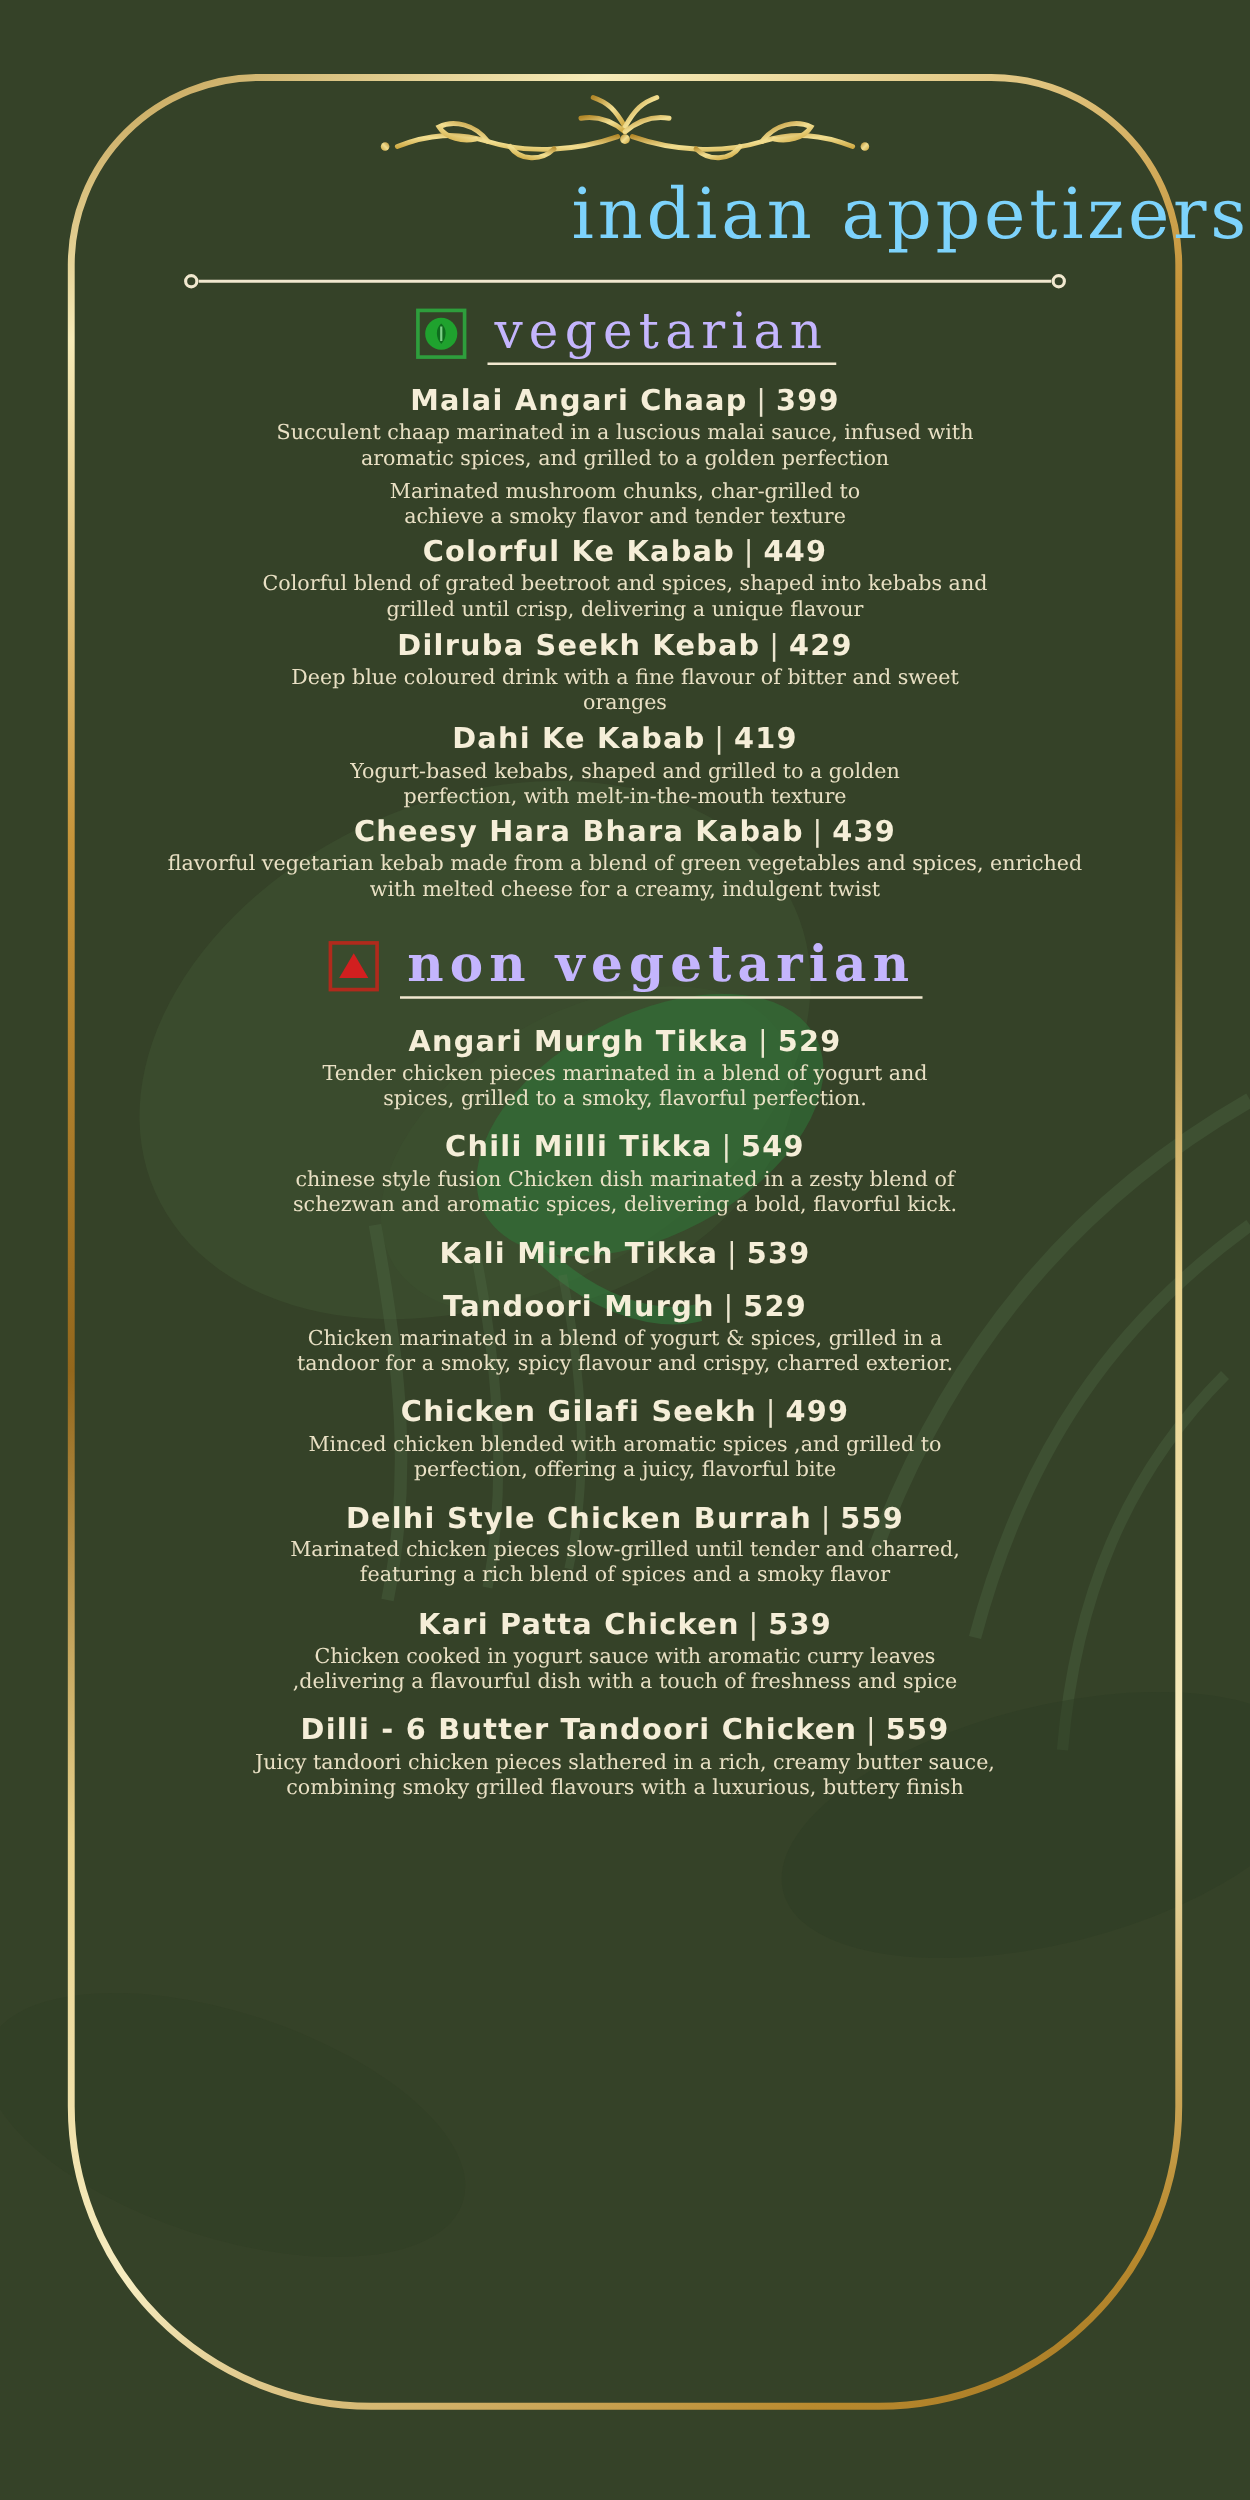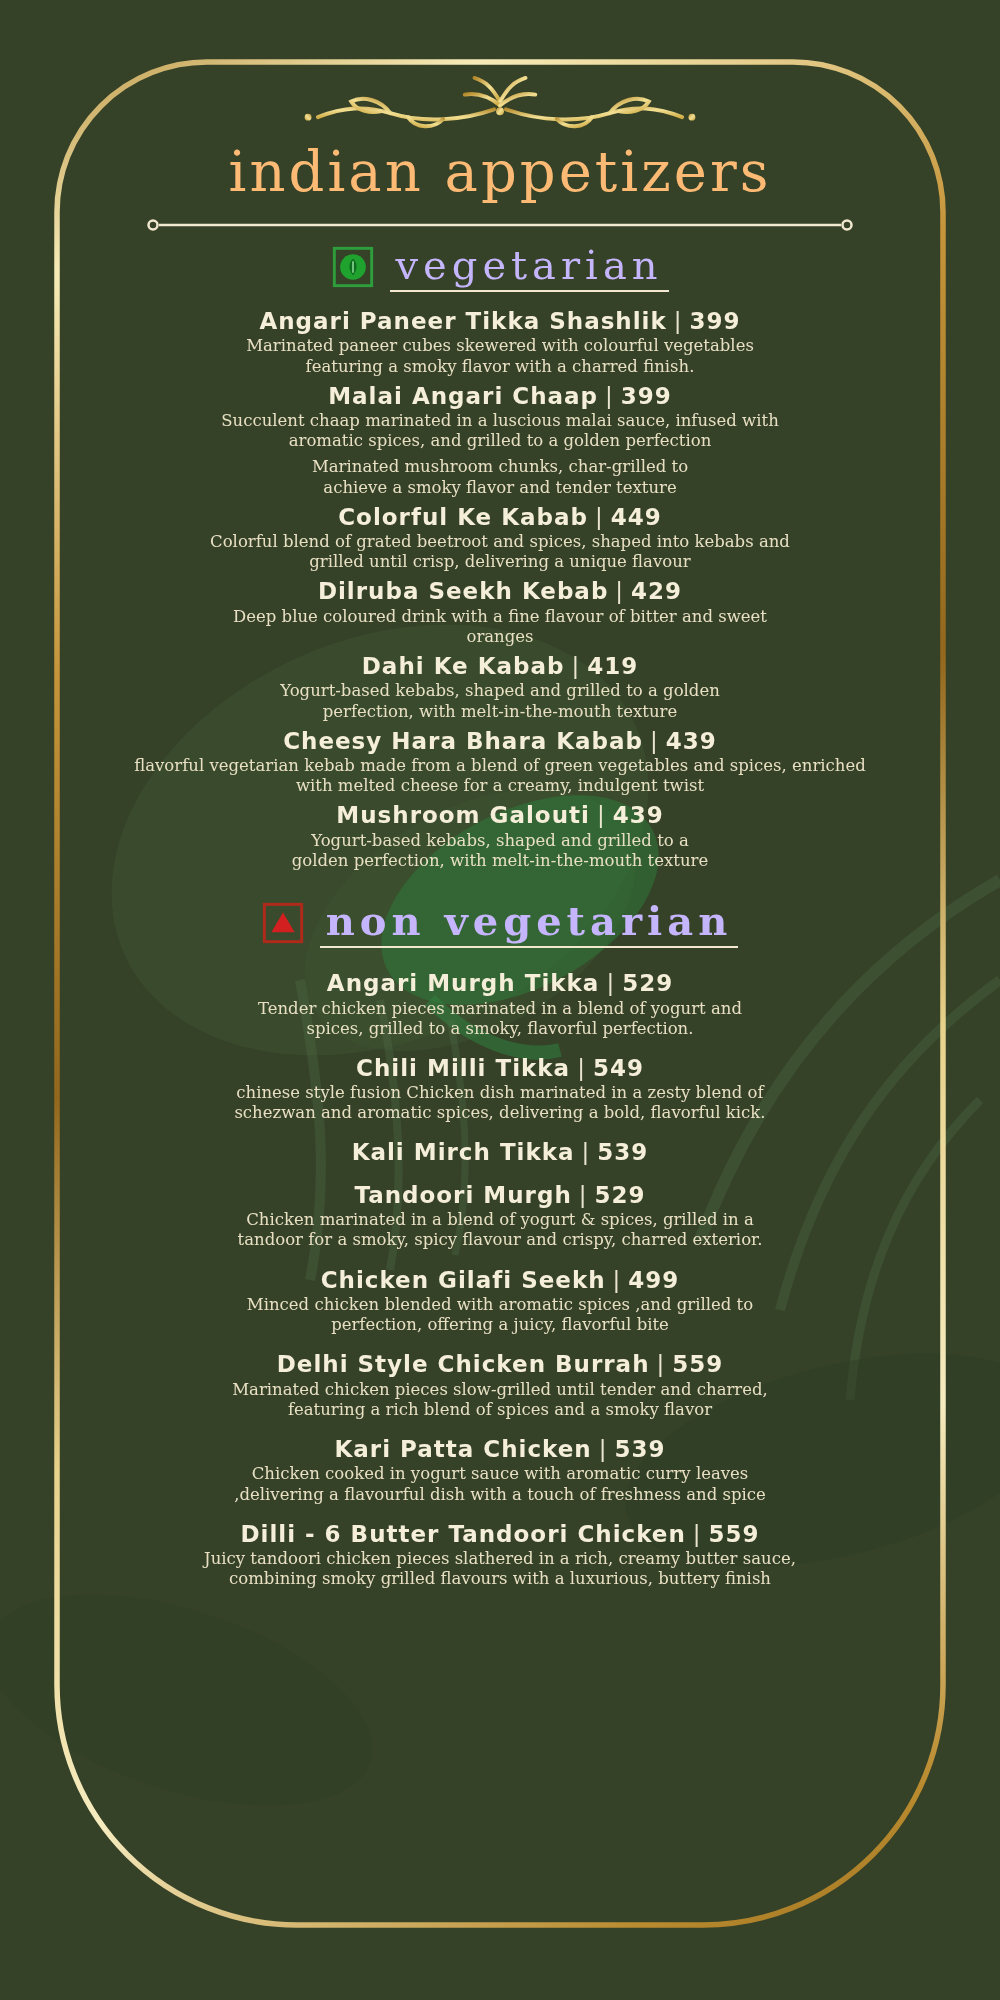--- a/index.html
+++ b/index.html
@@ -22,21 +22,22 @@
     color:#f1e8cf;
     padding-top:66px;
   }
   .ornament{width:470px;margin:0 auto;}
   .title{
     margin:4px 0 12px 0;
     font-family:"DejaVu Serif", serif;
     font-weight:400;
     font-size:56px;
     letter-spacing:3px;
-    color:#fdba74;
+    color:#7dd3fc;
+    text-align:right;
   }
   .title-divider{width:710px;margin:10px auto 8px;}
 
   .section-heading{
     display:flex;align-items:center;justify-content:center;
     gap:16px;margin:6px 0 16px 0;
   }
   .section--nonveg .section-heading{margin-top:26px;margin-bottom:22px;font-weight:bold;}
   .section-icon{width:42px;height:42px;flex:0 0 auto;}
   .section-label{
@@ -159,27 +160,20 @@
         <svg viewBox="0 0 36 36" width="42" height="42">
           <rect x="2" y="2" width="32" height="32" fill="none" stroke="#2e9e3c" stroke-width="2.5"></rect>
           <circle cx="18" cy="18" r="11" fill="#1fa22e"></circle>
           <path d="M18 11 C 22 14 22 21 18 25 C 14 21 14 14 18 11 Z" fill="#0f6b1e"></path>
           <path d="M18 13 V 23" stroke="#7fd08a" stroke-width="1.5"></path>
         </svg>
       </span>
       <span class="section-label">vegetarian</span>
     </div>
     <div class="item-list">
-  <div class="menu-item">
-    <div class="item-title">
-      <span class="item-name">Angari Paneer Tikka Shashlik</span><span class="item-sep">|</span><span class="item-price">399</span>
-    </div>
-    <div class="item-desc">Marinated paneer cubes skewered with colourful vegetables
-featuring a smoky flavor with a charred finish.</div>
-  </div>
 
   <div class="menu-item">
     <div class="item-title">
       <span class="item-name">Malai Angari Chaap</span><span class="item-sep">|</span><span class="item-price">399</span>
     </div>
     <div class="item-desc">Succulent chaap marinated in a luscious malai sauce, infused with
 aromatic spices, and grilled to a golden perfection</div>
   </div>
 
   <div class="menu-item">
@@ -212,27 +206,20 @@
   </div>
 
   <div class="menu-item">
     <div class="item-title">
       <span class="item-name">Cheesy Hara Bhara Kabab</span><span class="item-sep">|</span><span class="item-price">439</span>
     </div>
     <div class="item-desc">flavorful vegetarian kebab made from a blend of green vegetables and spices, enriched
 with melted cheese for a creamy, indulgent twist</div>
   </div>
 
-  <div class="menu-item">
-    <div class="item-title">
-      <span class="item-name">Mushroom Galouti</span><span class="item-sep">|</span><span class="item-price">439</span>
-    </div>
-    <div class="item-desc">Yogurt-based kebabs, shaped and grilled to a
-golden perfection, with melt-in-the-mouth texture</div>
-  </div>
 </div>
   </section>
 
   <section class="menu-section section--nonveg">
     <div class="section-heading">
       <span class="section-icon">
         <svg viewBox="0 0 36 36" width="42" height="42">
           <rect x="2" y="2" width="32" height="32" fill="none" stroke="#b02a1c" stroke-width="2.5"></rect>
           <path d="M18 9 L28 26 L8 26 Z" fill="#d21f1f"></path>
         </svg>

